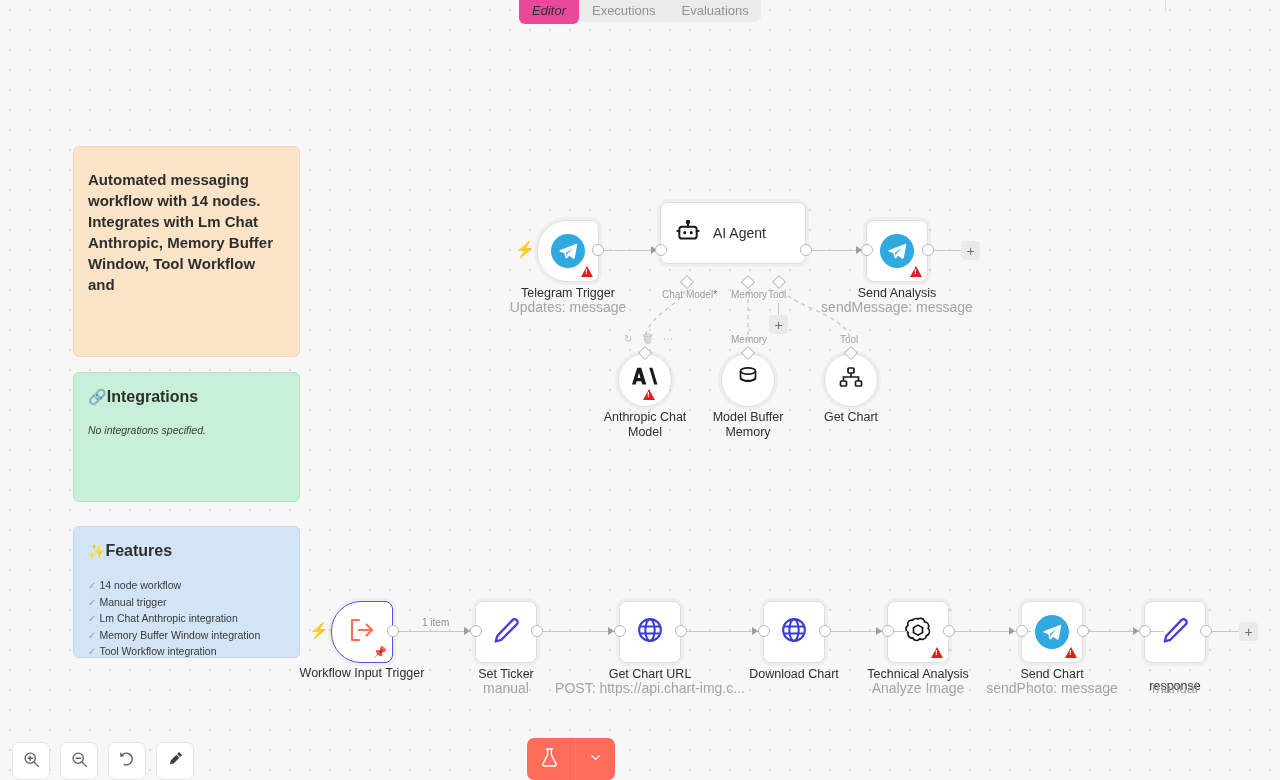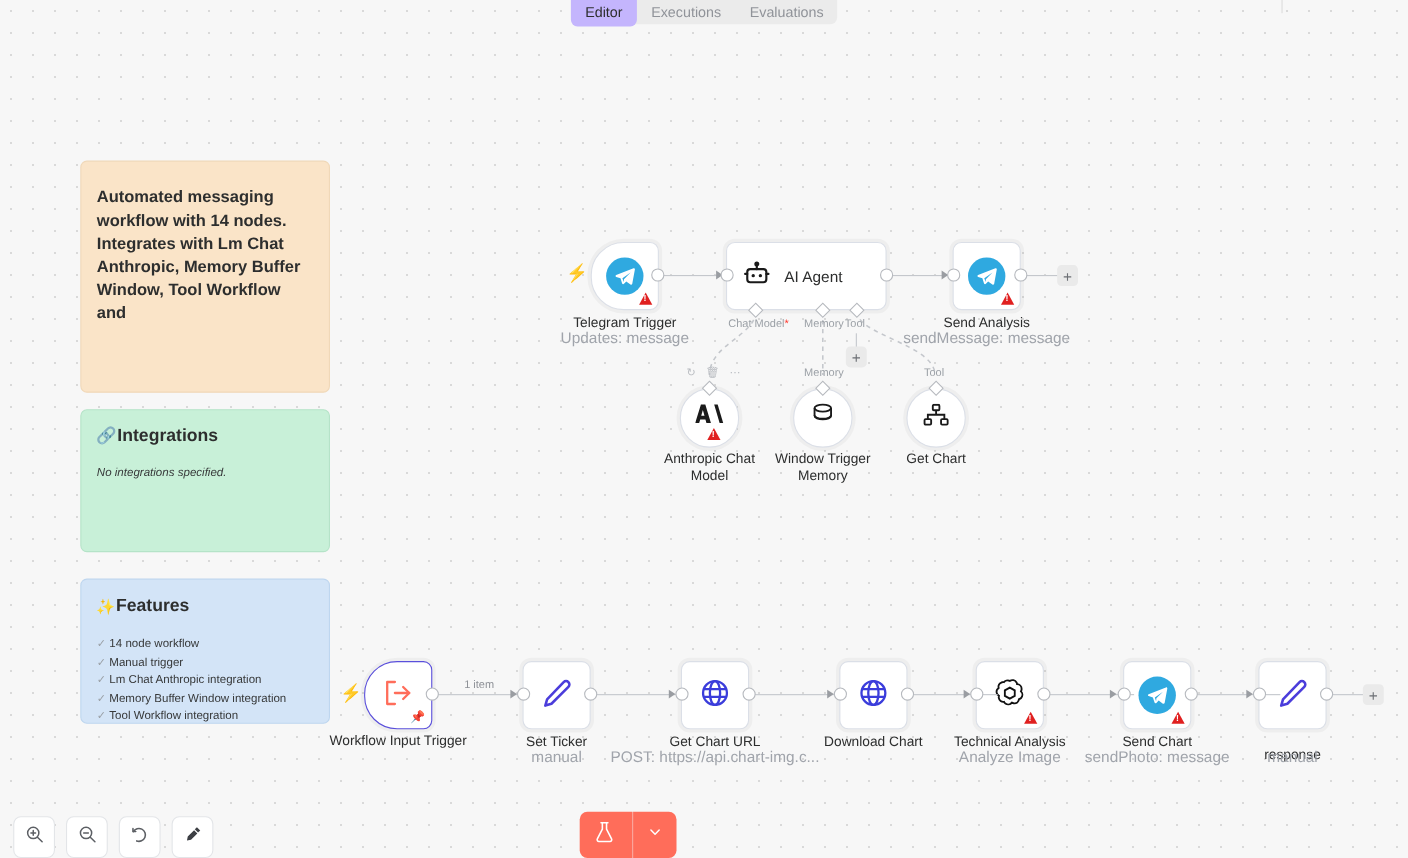--- a/index.html
+++ b/index.html
@@ -26,21 +26,21 @@
     display: flex; align-items: flex-start;
     z-index: 40;
   }
   .tab {
     font-size: 13px; color: #909399;
     padding: 4px 13px 6px 13px;
     line-height: 14px;
     border-radius: 0 0 6px 6px;
     cursor: pointer; white-space: nowrap;
   }
-  .tab.active { background: #c4b5fd; color: #2d2e2e; font-weight: 400; }
+  .tab.active { background: #ec4899; color: #2d2e2e; font-weight: 400; font-style: italic; }
   #topright-stub {
     position: absolute; top: 0; left: 1165px; width: 1px; height: 12px;
     background: #dcdcdc; z-index: 40;
   }
 
   
   .sticky {
     position: absolute;
     border-radius: 6px;
     padding: 14px 14px 12px 14px;
@@ -244,21 +244,21 @@
       <svg width="20" height="20" viewBox="0 0 24 24" fill="#fff">
           <path d="M21.5 3.5L2.6 10.9c-1 .4-1 1.8.1 2.1l4.6 1.4 1.8 5.6c.3.9 1.4 1.1 2 .4l2.5-2.6 4.6 3.4c.7.5 1.7.1 1.9-.7L23 4.9c.2-1-.7-1.8-1.5-1.4zM9.4 14.4l8.9-6.2-7.2 7.2-.3 3.1-1.4-4.1z"></path>
         </svg>
     </div>
     <div class="warn"></div>
   </div>
   <div class="port" style="left:592px; top:244px;"></div>
   <div class="node-label" style="left:568px; top:286px;">Telegram Trigger</div>
   <div class="node-sub" style="left:568px; top:301px;">Updates: message</div>
 
-  <div class="node wide" style="left:660px; top:220px;">
+  <div class="node wide" style="left:660px; top:202px;">
     <span>
       <svg width="26" height="26" viewBox="0 0 24 24" fill="none" stroke="#1a1a1a" stroke-width="1.8" stroke-linecap="round" stroke-linejoin="round">
         <rect x="4" y="8" width="16" height="11" rx="2.5"></rect>
         <path d="M12 4.5v3.5"></path>
           <circle cx="12" cy="3.6" r="1.2" fill="#1a1a1a"></circle>
         <circle cx="9" cy="13.5" r="1.4" fill="#1a1a1a" stroke="none"></circle>
         <circle cx="15" cy="13.5" r="1.4" fill="#1a1a1a" stroke="none"></circle>
         <path d="M4 12H2.2M20 12h1.8"></path>
       </svg>
     </span>
@@ -312,21 +312,21 @@
   <div class="sub-label" style="left:731px; top:334px;">Memory</div>
   <div class="node circ" style="left:721px; top:353px;">
     <span>
       <svg width="22" height="24" viewBox="0 0 22 24" fill="none" stroke="#1a1a1a" stroke-width="1.7">
         <ellipse cx="11" cy="5" rx="7.5" ry="3.2"></ellipse>
         <path d="M3.5 5v7c0 1.8 3.4 3.2 7.5 3.2s7.5-1.4 7.5-3.2V5"></path>
         <path d="M3.5 11.5c0 1.8 3.4 3.2 7.5 3.2s7.5-1.4 7.5-3.2"></path>
       </svg>
     </span>
   </div>
-  <div class="node-label wrap" style="left:748px; top:410px;">Window Trigger Memory</div>
+  <div class="node-label wrap" style="left:748px; top:410px;">Model Buffer Memory</div>
 
   <div class="diamond" style="left:846px; top:348px;"></div>
   <div class="sub-label" style="left:840px; top:334px;">Tool</div>
   <div class="node circ" style="left:824px; top:353px;">
     <span>
       <svg width="24" height="22" viewBox="0 0 24 22" fill="none" stroke="#1a1a1a" stroke-width="1.7">
         <rect x="9" y="1" width="6" height="5" rx="1"></rect>
         <rect x="1.5" y="14" width="6" height="5" rx="1"></rect>
         <rect x="16.5" y="14" width="6" height="5" rx="1"></rect>
         <path d="M12 6v4M4.5 14v-4h15v4"></path>

